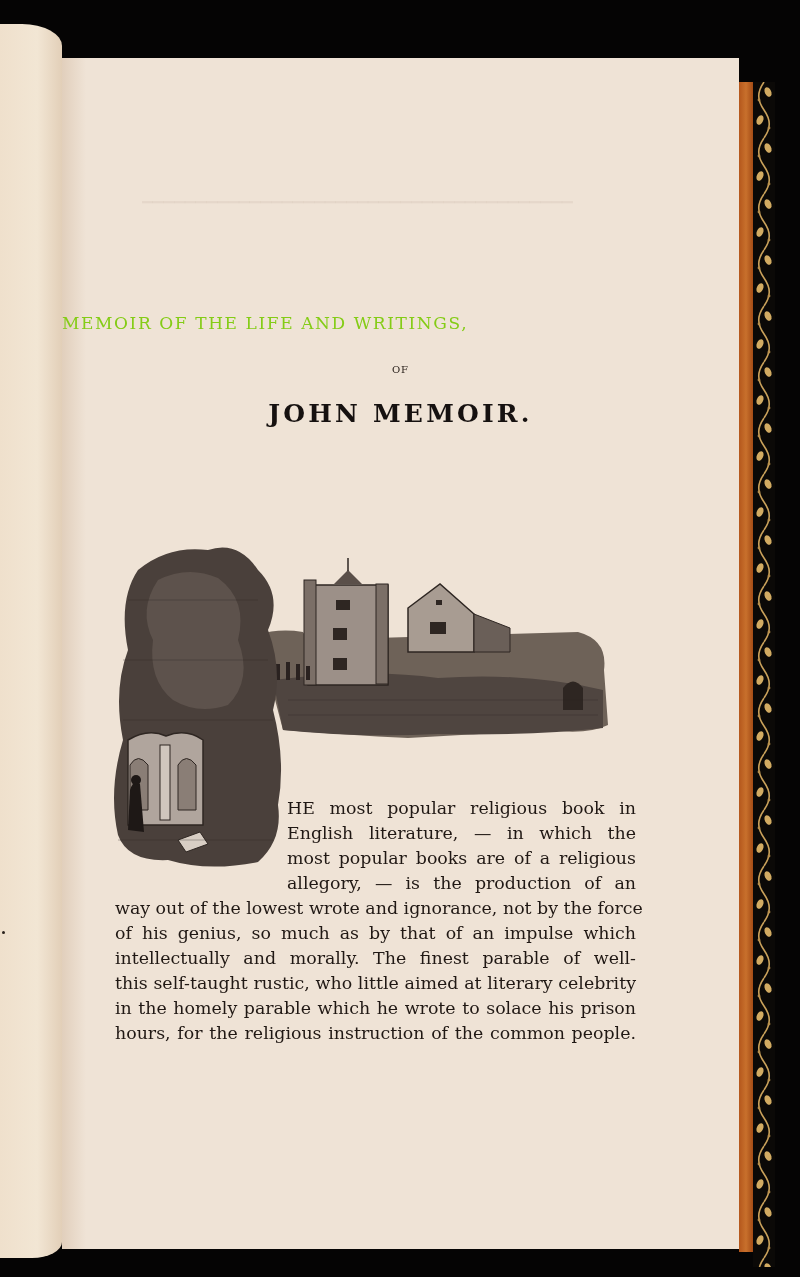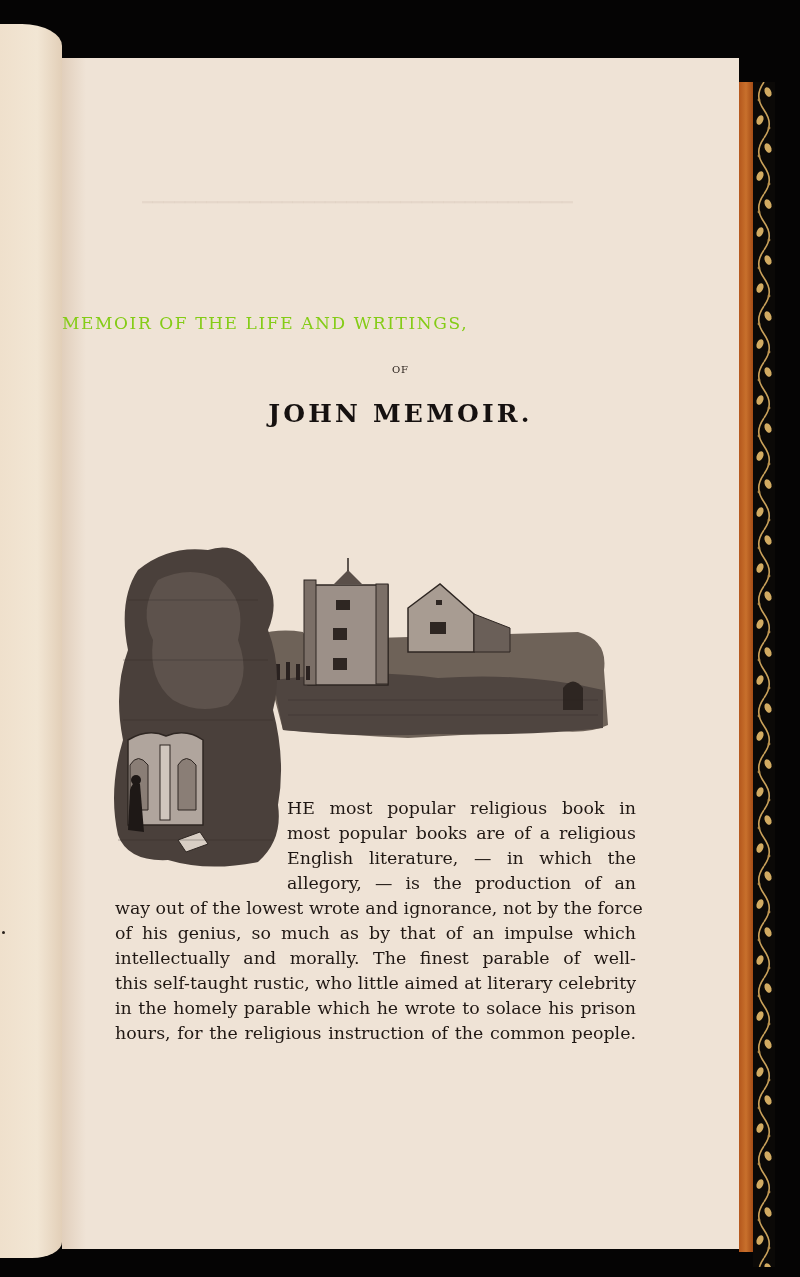--- a/index.html
+++ b/index.html
@@ -141,22 +141,22 @@
       <line x1="15" y1="180" x2="165" y2="180"></line>
         <line x1="10" y1="300" x2="165" y2="300"></line>
       <line x1="180" y1="160" x2="490" y2="160"></line>
         <line x1="180" y1="175" x2="490" y2="175"></line>
     </g>
   </svg>
 </div>
 
 <div class="body-text indent-block">
   <div class="line">HE most popular religious book in</div>
+  <div class="line">English literature, — in which the</div>
   <div class="line">most popular books are of a religious</div>
-  <div class="line">English literature, — in which the</div>
   <div class="line">allegory, — is the production of an</div>
 </div>
 
 <div class="body-text full-block">
   <div class="line">way out of the lowest wrote and ignorance, not by the force</div>
   <div class="line">of his genius, so much as by that of an impulse which</div>
   <div class="line">intellectually and morally.  The finest parable of well-</div>
   <div class="line">this self-taught rustic, who little aimed at literary celebrity</div>
   <div class="line">in the homely parable which he wrote to solace his prison</div>
   <div class="line" style="text-align-last:justify">hours, for the religious instruction of the common people.</div>

